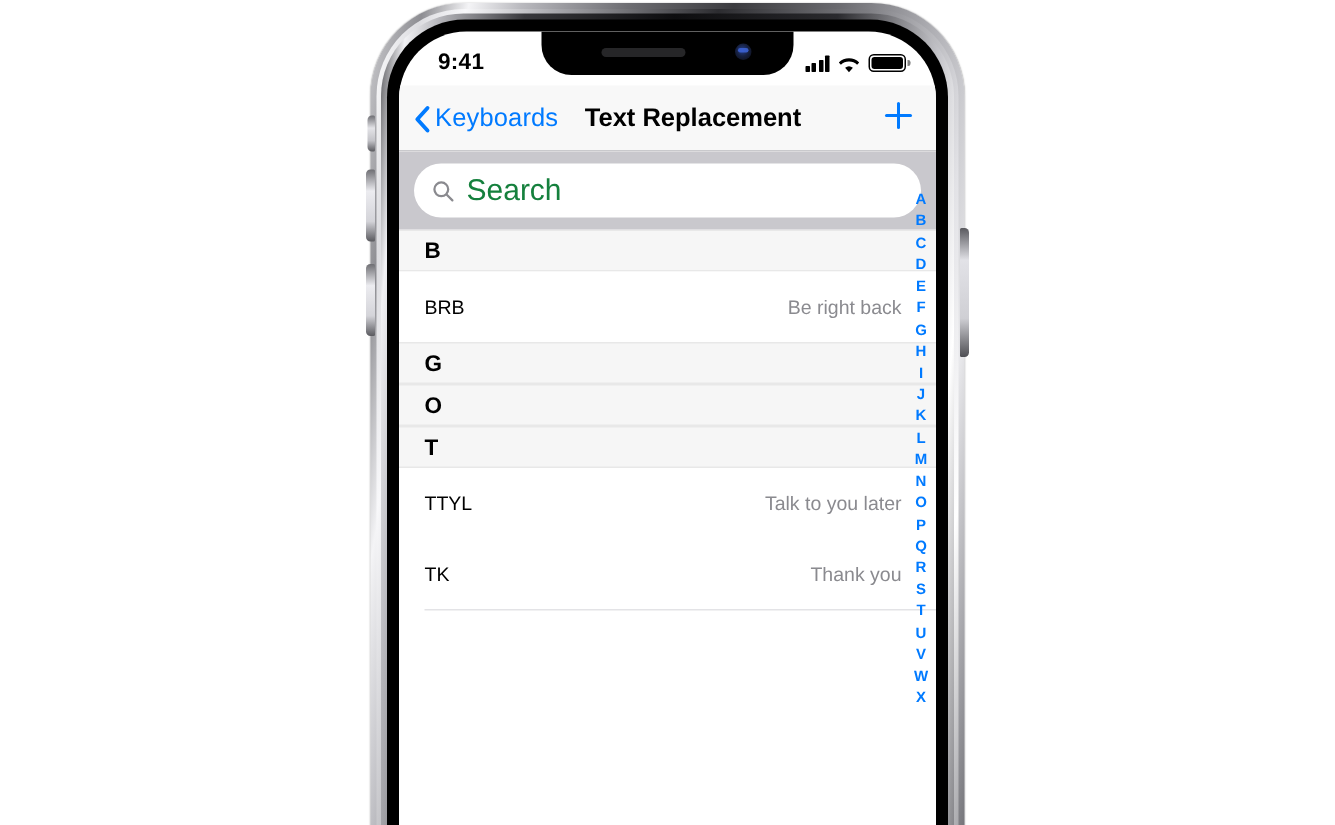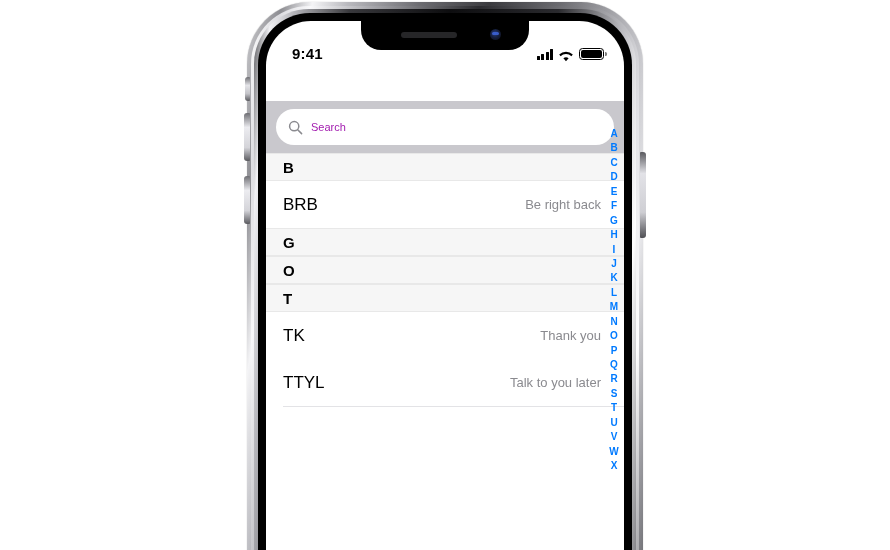--- a/index.html
+++ b/index.html
@@ -92,21 +92,21 @@
   }
   .notch-camera::after {
     content:"";
     position:absolute; left:2px; top:3px;
     width:7px; height:3px; border-radius:2px;
     background: #3d64d8; opacity:.85;
   }
 
   
   .statusbar {
-    position: absolute; left:0; top:16px;
+    position: absolute; left:0; top:4px;
     width: 100%; height: 36px;
     z-index: 5;
   }
   .status-time {
     position: absolute; left: 26px; top: 8px;
     font-size: 15px; font-weight: bold; color:#000;
     letter-spacing: .2px;
   }
   .status-right {
     position: absolute; right: 20px; top: 11px;
@@ -172,21 +172,21 @@
     flex: 1;
     height: 36px;
     background: #ffffff;
     border-radius: 18px;
     display: flex; align-items: center;
     padding: 0 12px;
     gap: 8px;
     cursor: text;
   }
   .mag { width: 15px; height: 15px; flex:none; position:relative; }
-  .search-placeholder { font-size: 11px; color: #a21caf; }
+  .search-placeholder { font-size: 20px; color: #15803d; }
 
   
   .list {
     position: absolute; left:0; top:132px;
     width: 100%; bottom: 0;
     background: #ffffff;
     overflow: hidden;
   }
   .sec-header {
     height: 28px;
@@ -202,21 +202,21 @@
     background: #ffffff;
     display:flex; align-items:center; justify-content:space-between;
     padding: 0 17px 0 17px;
     position: relative;
     cursor: pointer;
   }
   .row .sep {
     position:absolute; left:17px; right:0; bottom:0;
     height:.5px; background:#e3e3e6;
   }
-  .row-shortcut { font-size: 17px; color:#000; }
+  .row-shortcut { font-size: 13px; color:#000; }
   .row-phrase   { font-size: 13px; color:#8a8a8f; padding-right: 6px; }
   .tail { height: 60px; background:#fff; position:relative; }
   .tail .sep { position:absolute; left:17px; right:0; top:0; height:.5px; background:#e3e3e6; }
 
   
   .index {
     position: absolute;
     right: 2px; top: 106px;
     width: 16px;
     display: flex; flex-direction: column; align-items: center;
@@ -265,20 +265,39 @@
             <path d="M8 11.2 L5.4 8.2 A4.1 4.1 0 0 1 10.6 8.2 Z" fill="#000"></path>
             <path d="M8 4.0 A7.6 7.6 0 0 0 2.6 6.2 L1.2 4.6 A9.8 9.8 0 0 1 14.8 4.6 L13.4 6.2 A7.6 7.6 0 0 0 8 4.0 Z" fill="#000"></path>
           </svg>
         </div>
         <div class="batt">
             <span></span>
           </div>
       </div>
     </div>
 
+    <div class="navbar">
+      <div class="nav-back">
+        <span class="chev">
+          <svg viewBox="0 0 11 19" width="11" height="19">
+            <polyline points="9,2 2.2,9.5 9,17" fill="none" stroke="#007aff" stroke-width="2.6" stroke-linecap="round" stroke-linejoin="round"></polyline>
+          </svg>
+        </span>
+        <span class="nav-back-label">Keyboards</span>
+      </div>
+      <div class="nav-title">Text Replacement</div>
+      <div class="nav-add">
+        <span>
+          <svg viewBox="0 0 22 22" width="22" height="22">
+            <line x1="11" y1="3" x2="11" y2="19" stroke="#007aff" stroke-width="2" stroke-linecap="round"></line>
+            <line x1="3" y1="11" x2="19" y2="11" stroke="#007aff" stroke-width="2" stroke-linecap="round"></line>
+          </svg>
+        </span>
+      </div>
+    </div>
 
     <div class="searchwrap">
       <div class="searchfield">
         <span class="mag">
           <svg viewBox="0 0 15 15" width="15" height="15">
             <circle cx="6.2" cy="6.2" r="4.6" fill="none" stroke="#8a8a8f" stroke-width="1.5"></circle>
             <line x1="9.7" y1="9.7" x2="13.6" y2="13.6" stroke="#8a8a8f" stroke-width="1.5" stroke-linecap="round"></line>
           </svg>
         </span>
         <span class="search-placeholder">Search</span>
@@ -287,28 +306,28 @@
 
     <div class="list">
         <div class="sec-header">B</div>
         <div class="row last-in-sec">
           <span class="row-shortcut">BRB</span>
           <span class="row-phrase">Be right back</span>
         </div>
         <div class="sec-header">G</div>
         <div class="sec-header">O</div>
         <div class="sec-header">T</div>
+        <div class="row last-in-sec">
+          <span class="row-shortcut">TTYL</span>
+          <span class="row-phrase">Talk to you later</span>
+        </div>
         <div class="row">
           <span class="row-shortcut">TK</span>
           <span class="row-phrase">Thank you</span>
           <span class="sep"></span>
-        </div>
-        <div class="row last-in-sec">
-          <span class="row-shortcut">TTYL</span>
-          <span class="row-phrase">Talk to you later</span>
         </div>
         <div class="tail">
           <span class="sep"></span>
         </div>
       </div>
 
     <div class="index">
         <span>A</span>
         <span>B</span>
         <span>C</span>

